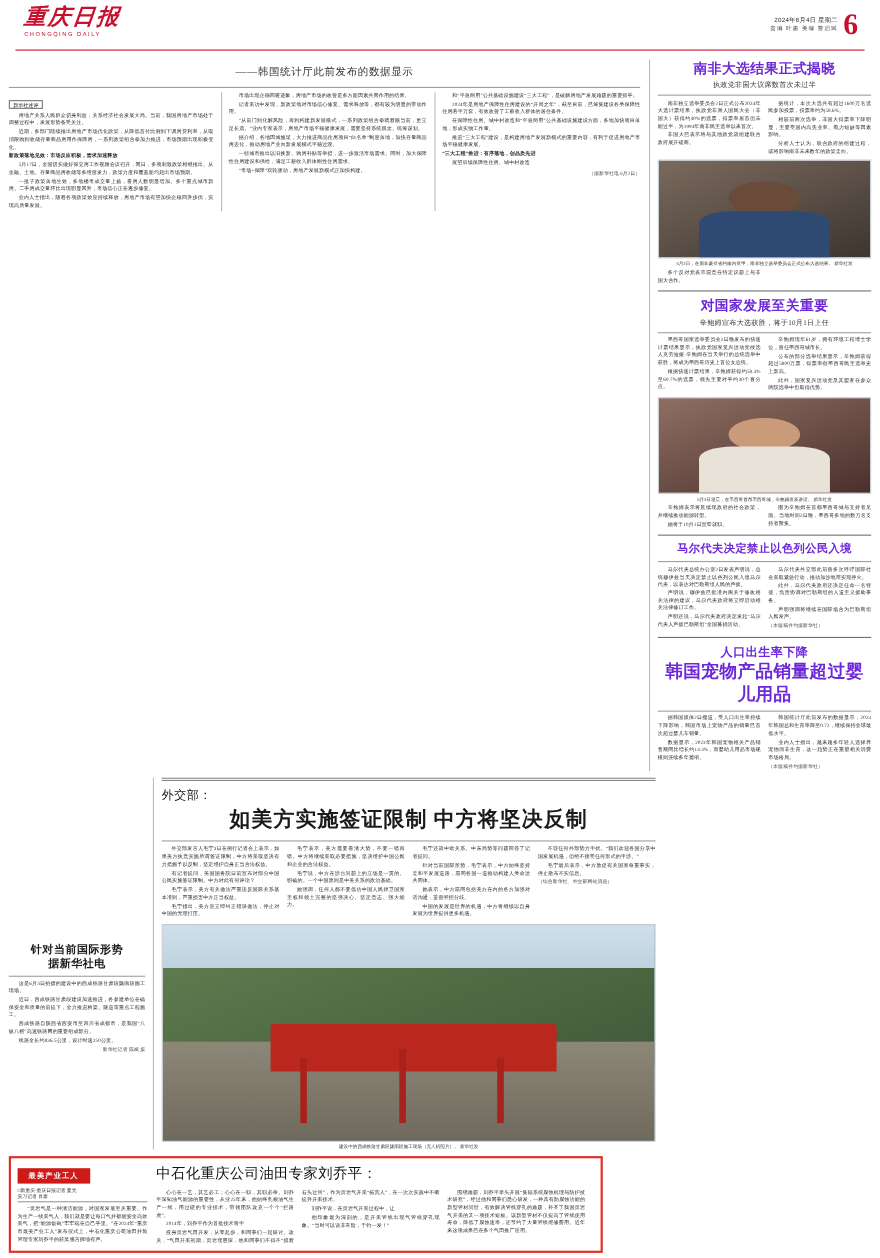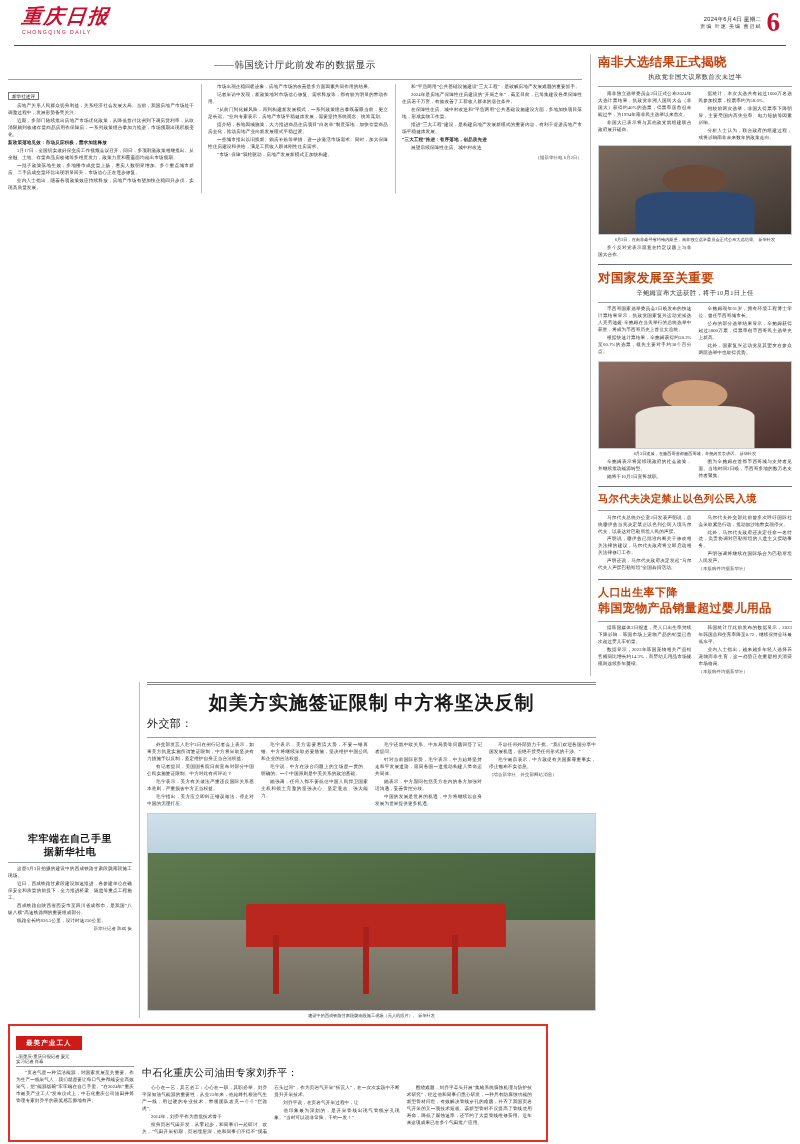--- a/index.html
+++ b/index.html
@@ -47,21 +47,21 @@
   .cols3{column-count:3;column-gap:7px;}
   .cols4{column-count:4;column-gap:7px;}
 
   .hl-main{
     font-size:31px;font-weight:bold;letter-spacing:1px;text-align:center;
     line-height:1.08;color:#111;font-family:"Liberation Serif",serif;
   }
   .hl-sub{
     font-size:9.5px;text-align:center;margin-top:5px;color:#333;letter-spacing:.6px;
   }
-  .hl-2{font-size:12.5px;font-weight:bold;text-align:left;letter-spacing:.4px;color:#c2410c;}
+  .hl-2{font-size:12.5px;font-weight:bold;text-align:center;letter-spacing:.4px;color:#6d28d9;}
   .hl-2s{font-size:6.4px;text-align:center;color:#333;margin-top:2px;letter-spacing:.3px;}
   .hl-3{font-size:10px;font-weight:bold;text-align:center;letter-spacing:.5px;line-height:1.3;}
   .tag-src{font-size:4.4px;color:#444;}
 
   .hr-thin{height:.6px;background:#9aa0a6;margin:4px 0;}
   .hr-med{height:1px;background:#6d7278;margin:5px 0;}
   .hr-dbl{border-top:.6px solid #888;border-bottom:.6px solid #888;height:1.6px;margin:5px 0;}
 
   .byline{font-size:4.4px;color:#333;border-bottom:.5px solid #999;padding-bottom:2px;margin-bottom:3px;}
   .kicker{
@@ -94,21 +94,21 @@
     background:#6a4a38;border-radius:50%;transform:translateX(-50%);}
   .portrait .body{position:absolute;left:50%;top:52%;width:62%;height:48%;
     background:#2e4a72;border-radius:26% 26% 0 0;transform:translateX(-50%);}
 
   
   .redbox{border:2px solid #e03127;padding:5px 6px;position:relative;background:#fff;}
   .red-tag{
     background:#cf1b17;color:#fff;font-size:6.6px;font-weight:bold;
     padding:2.5px 10px;display:inline-block;letter-spacing:1px;
   }
-  .kicker2{font-size:10px;color:#111;letter-spacing:.4px;margin-top:35px;}
+  .kicker2{font-size:13px;color:#111;letter-spacing:.4px;}
   .hl-feature{font-size:16px;font-weight:bold;letter-spacing:.6px;color:#111;text-align:center;}
 </style>
 </head>
 <body>
 
 <div class="page">
 
   <div class="masthead">
     <div class="logo">
       <div class="logo-cn">重庆日报</div>
@@ -227,53 +227,53 @@
           <p>此外，马尔代夫政府还决定任命一名特使，负责协调对巴勒斯坦的人道主义援助事务。</p>
           <p>声明强调将继续在国际场合为巴勒斯坦人民发声。</p>
           <p class="tag-src" style="text-indent:0;">（本版稿件均据新华社）</p>
         </div>
       </div>
 
       <div class="hr-med"></div>
 
       <div>
         <div class="hl-2" style="font-size:11px;">人口出生率下降</div>
-        <div class="hl-2" style="font-size:12px;">韩国宠物产品销量超过婴儿用品</div>
+        <div class="hl-2" style="font-size:16px;">韩国宠物产品销量超过婴儿用品</div>
         <div class="hr-thin"></div>
         <div class="cols2 body-text">
           <p>据韩国媒体2日报道，受人口出生率持续下降影响，韩国市场上宠物产品的销量已首次超过婴儿车销量。</p>
           <p>数据显示，2023年韩国宠物相关产品销售额同比增长约14.3%，而婴幼儿用品市场规模则连续多年萎缩。</p>
           <p>韩国统计厅此前发布的数据显示，2023年韩国总和生育率降至0.72，继续保持全球最低水平。</p>
           <p>业内人士指出，越来越多年轻人选择养宠物而非生育，这一趋势正在重塑相关消费市场格局。</p>
           <p class="tag-src" style="text-indent:0;">（本版稿件均据新华社）</p>
         </div>
       </div>
     </div>
   </div>
 
   <div style="display:flex;gap:7px;margin-top:6px;">
 
     <div style="width:124px;">
-      <div class="hl-3" style="margin-top:150px;">牢牢端在自己手里</div>
+      <div class="hl-3" style="margin-top:150px;">针对当前国际形势</div>
       <div class="hl-3">据新华社电</div>
       <div class="hr-thin"></div>
       <div class="body-text">
         <p>这是6月3日拍摄的建设中的西成铁路甘肃段陇南段施工现场。</p>
         <p>近日，西成铁路甘肃段建设加速推进，各参建单位在确保安全和质量的前提下，全力推进桥梁、隧道等重点工程施工。</p>
         <p>西成铁路自陕西省西安市至四川省成都市，是我国“八纵八横”高速铁路网的重要组成部分。</p>
         <p>线路全长约836.5公里，设计时速250公里。</p>
         <p class="tag-src" style="text-indent:0;text-align:right;">新华社记者 陈斌 摄</p>
       </div>
     </div>
 
     <div style="width:456px;" class="colrule">
       <div style="padding-left:7px;">
         <div class="hr-dbl" style="margin-top:0;"></div>
+        <div style="font-size:11px;letter-spacing:.4px;">外交部：</div>
         <div style="font-size:19px;font-weight:bold;text-align:center;letter-spacing:1px;margin-top:2px;">如美方实施签证限制 中方将坚决反制</div>
-        <div style="font-size:11px;letter-spacing:.4px;">外交部：</div>
         <div class="hr-thin" style="margin-top:6px;"></div>
         <div class="cols4 body-text">
           <p>外交部发言人毛宁3日在例行记者会上表示，如果美方执意实施所谓签证限制，中方将采取坚决有力措施予以反制，坚定维护自身正当合法权益。</p>
           <p>有记者提问，美国国务院日前宣布对部分中国公民实施签证限制。中方对此有何评论？</p>
           <p>毛宁表示，美方有关做法严重违反国际关系基本准则，严重损害中方正当权益。</p>
           <p>毛宁指出，美方应立即纠正错误做法，停止对中国的无理打压。</p>
           <p>毛宁表示，美方需要看清大势，不要一错再错。中方将继续采取必要措施，坚决维护中国公民和企业的合法权益。</p>
           <p>毛宁说，中方在涉台问题上的立场是一贯的、明确的。一个中国原则是中美关系的政治基础。</p>
           <p>她强调，任何人都不要低估中国人民捍卫国家主权和领土完整的坚强决心、坚定意志、强大能力。</p>
           <p>毛宁还就中欧关系、中东局势等问题回答了记者提问。</p>

